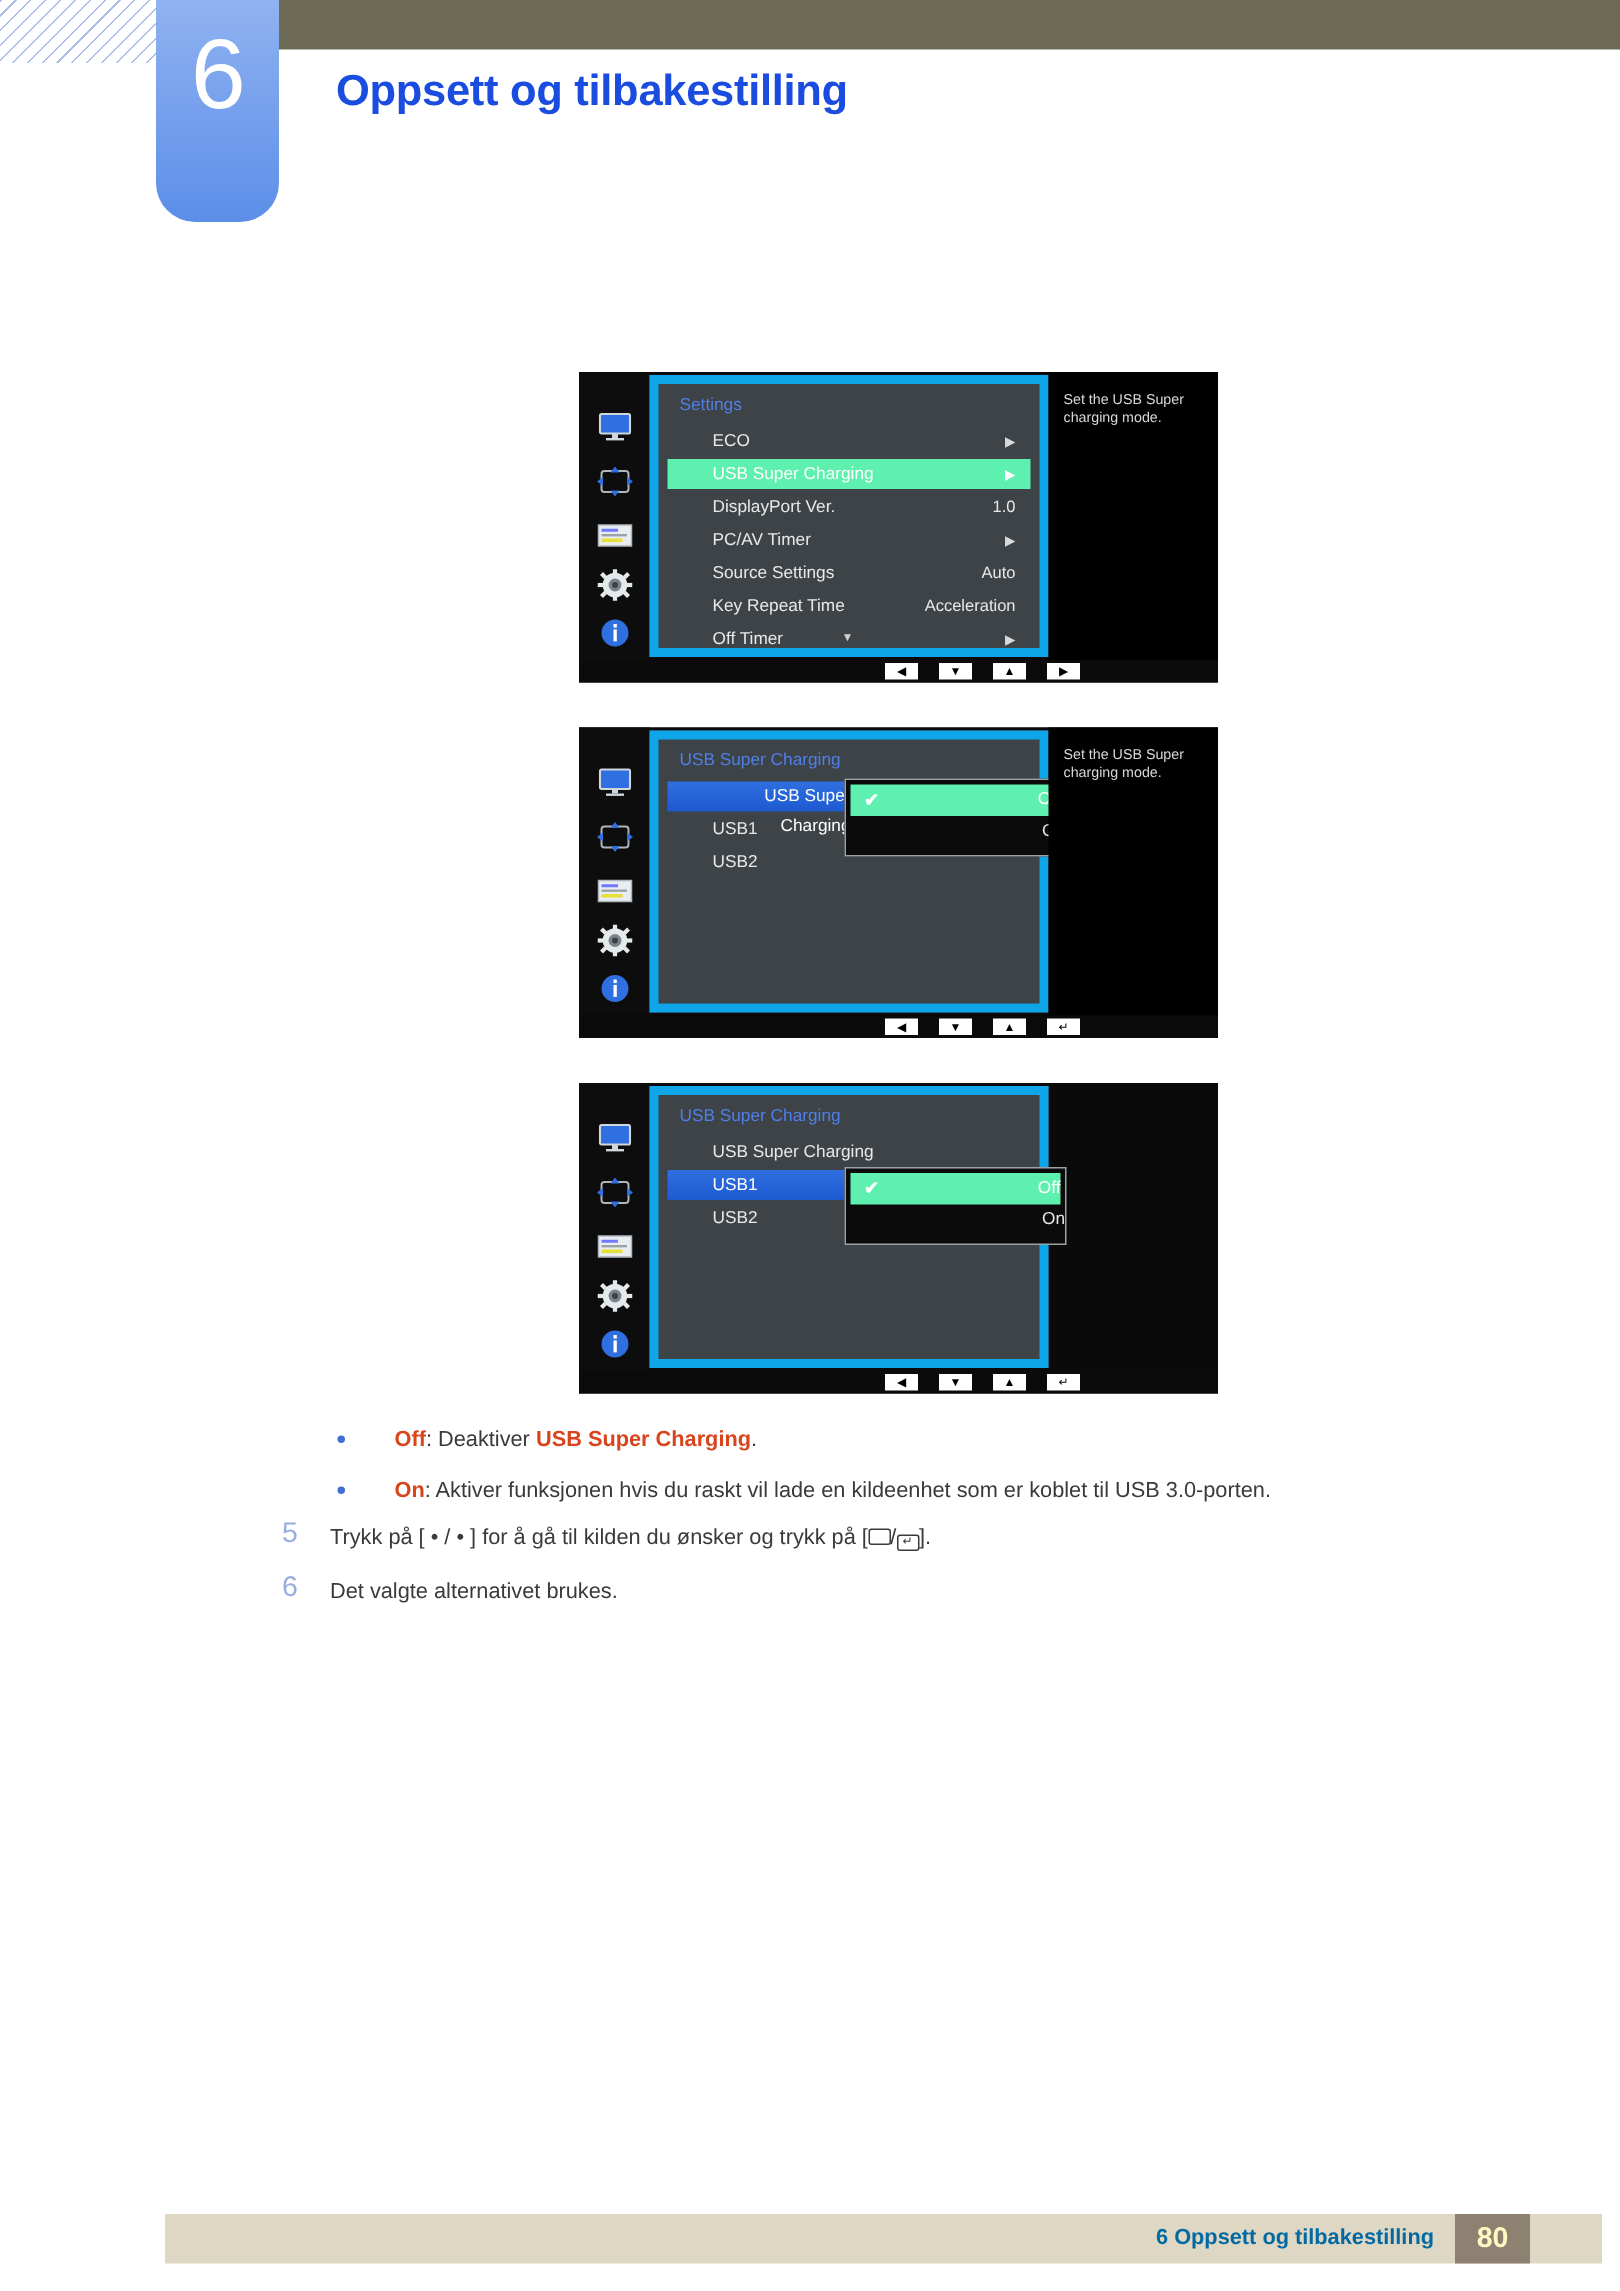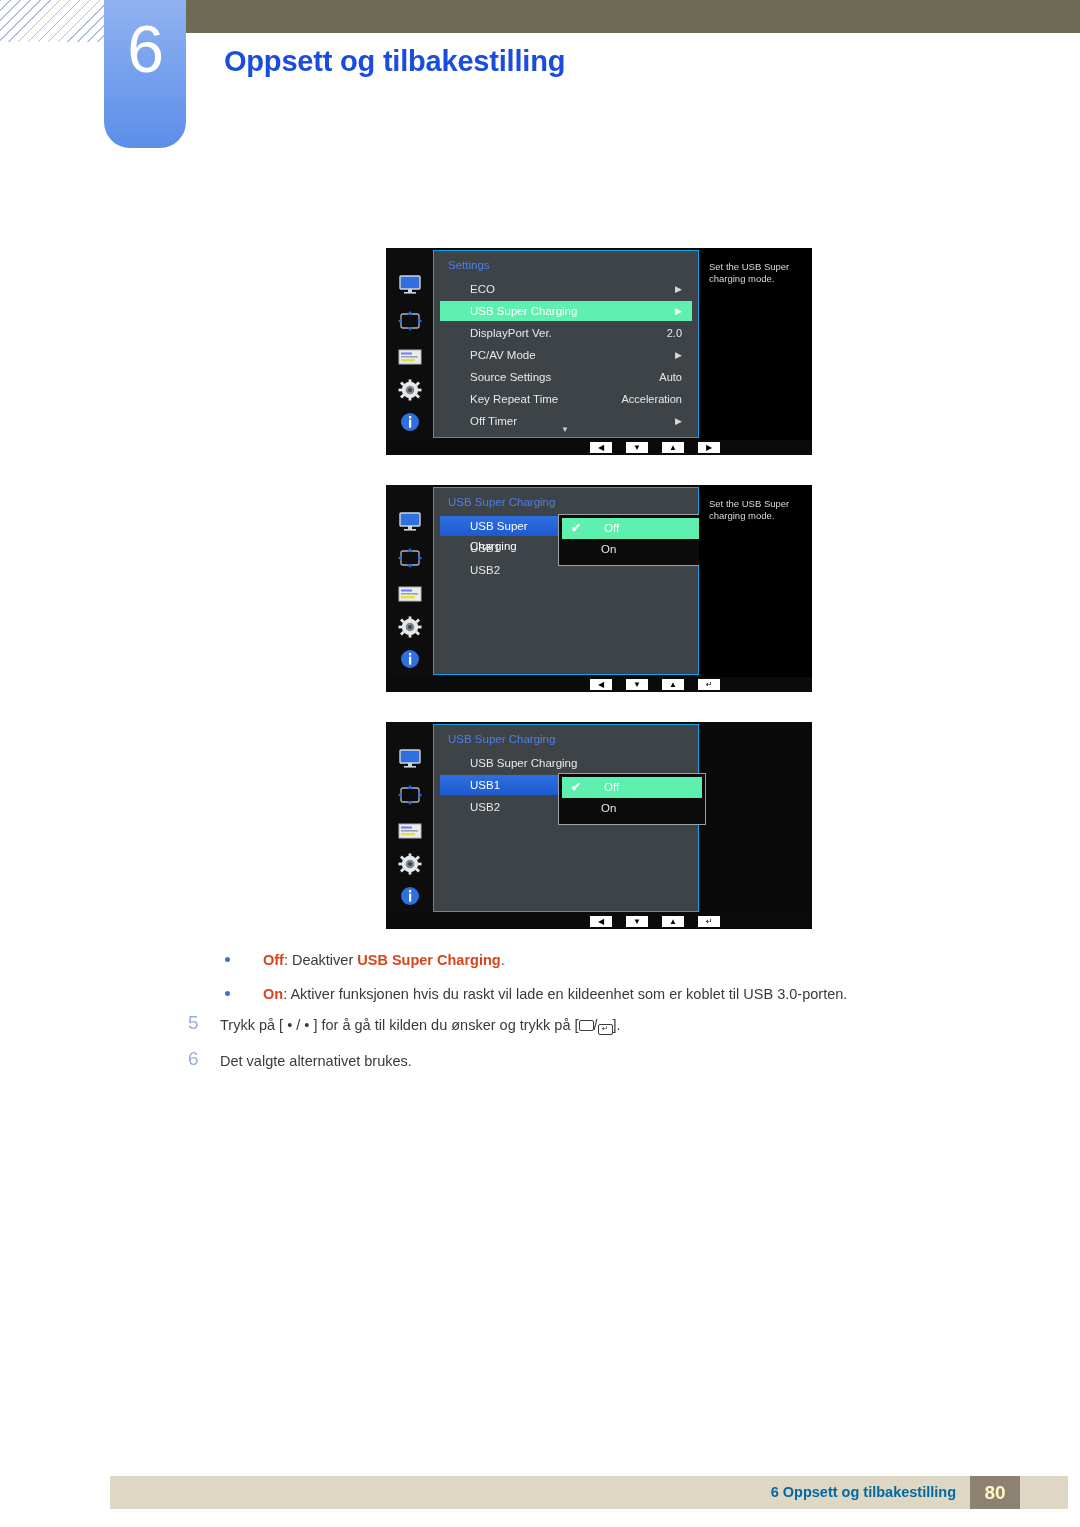--- a/index.html
+++ b/index.html
@@ -82,22 +82,23 @@
     position: absolute;
     left: 11px;
     width: 26px; height: 22px;
   }
   .osd-panel {
     position: absolute;
     left: 47px; top: 2px;
     right: 113px;
     bottom: 2px;
     background: #3d4347;
-    border: 1px solid #0ea5e9;
+    border: 6px solid #0ea5e9;
     box-sizing: border-box;
+    text-align: right;
   }
   .osd-help {
     position: absolute;
     right: 0; top: 0;
     width: 113px; height: 100%;
     background: #000000;
   }
   .osd-help span {
     position: absolute;
     left: 10px; top: 13px;
@@ -332,24 +333,24 @@
       <div class="osd-row" style="top:28px">
         <span class="lbl">ECO</span>
         <span class="arr">▶</span>
       </div>
       <div class="osd-row green" style="top:50px">
         <span class="lbl">USB Super Charging</span>
         <span class="arr">▶</span>
       </div>
       <div class="osd-row" style="top:72px">
         <span class="lbl">DisplayPort Ver.</span>
-        <span class="val">2.0</span>
+        <span class="val">1.0</span>
       </div>
       <div class="osd-row" style="top:94px">
-        <span class="lbl">PC/AV Mode</span>
+        <span class="lbl">PC/AV Timer</span>
         <span class="arr">▶</span>
       </div>
       <div class="osd-row" style="top:116px">
         <span class="lbl">Source Settings</span>
         <span class="val">Auto</span>
       </div>
       <div class="osd-row" style="top:138px">
         <span class="lbl">Key Repeat Time</span>
         <span class="val">Acceleration</span>
       </div>

